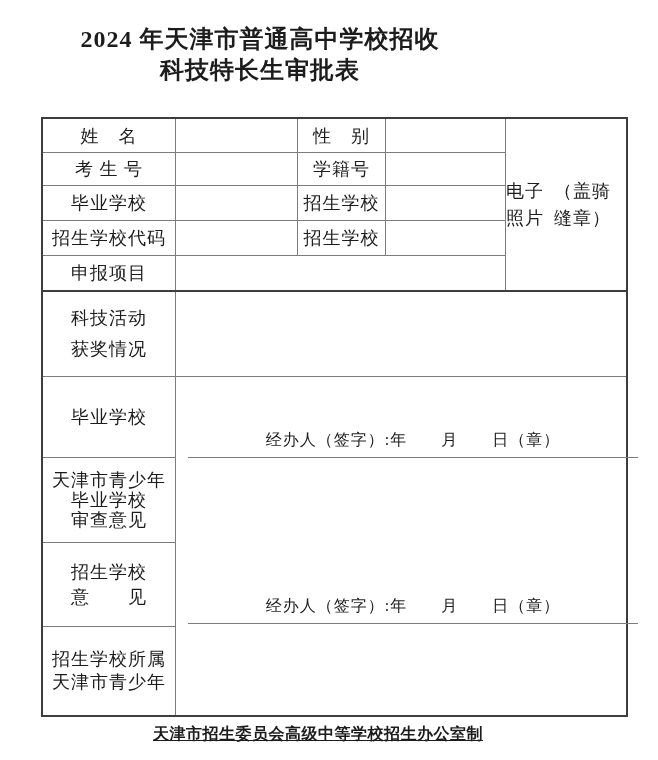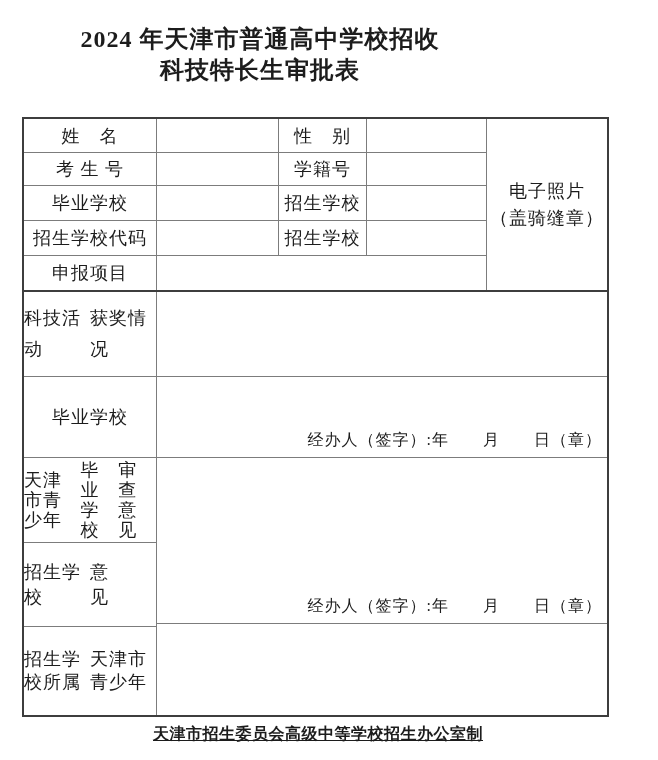--- a/index.html
+++ b/index.html
@@ -1,33 +1,33 @@
 <!DOCTYPE html>
 <html><head>
 <meta charset="utf-8">
 <style>
   html,body{margin:0;padding:0;background:#fff;}
   body{width:658px;height:760px;position:relative;overflow:hidden;
        font-family:"Liberation Serif","DejaVu Serif",serif;color:#1c1c1c;}
   .title{position:absolute;top:24px;left:0;width:520px;text-align:center;
          font-size:24px;line-height:31px;font-weight:bold;letter-spacing:1px;}
-  .form{position:absolute;left:22px;top:117px;width:587px;height:600px;
-        border:2px solid #3d3d3d;box-sizing:border-box;}
+  .form{position:absolute;left:41px;top:117px;width:587px;height:600px;
+        border:2px solid #3d3d3d;box-sizing:border-box;padding-left:12px;}
   .cell{position:absolute;box-sizing:border-box;display:flex;
         align-items:center;justify-content:center;font-size:18px;letter-spacing:1px;}
   .br{border-right:1px solid #7c7c7c;}
   .bb{border-bottom:1px solid #7c7c7c;}
   .rel{display:block;position:relative;}
-  .stack{display:flex;flex-direction:row;align-items:center;justify-content:center;}
+  .stack{display:flex;flex-direction:column;align-items:center;justify-content:center;}
   .divider{position:absolute;left:0;top:171px;width:583px;height:2px;background:#3d3d3d;}
   .lh30{line-height:30px;} .lh31{line-height:31px;} .lh20{line-height:20px;}
   .lh25{line-height:25px;} .lh23{line-height:23px;}
   .signline{position:absolute;left:5px;right:5px;bottom:6px;display:flex;
-            justify-content:flex-end;font-size:16px;letter-spacing:1px;}
-  .photo-cell{flex-direction:column;line-height:27px;font-size:18px;justify-content:center;}
+            justify-content:center;font-size:16px;letter-spacing:1px;}
+  .photo-cell{flex-direction:row;line-height:27px;font-size:18px;justify-content:center;}
   .footer{position:absolute;top:724px;left:33px;width:570px;text-align:center;
           font-size:16px;font-weight:bold;letter-spacing:0.5px;text-decoration:underline;}
 </style>
 </head>
 <body>
 
 <div class="title">
   <div>2024 年天津市普通高中学校招收</div>
   <div>科技特长生审批表</div>
 </div>

